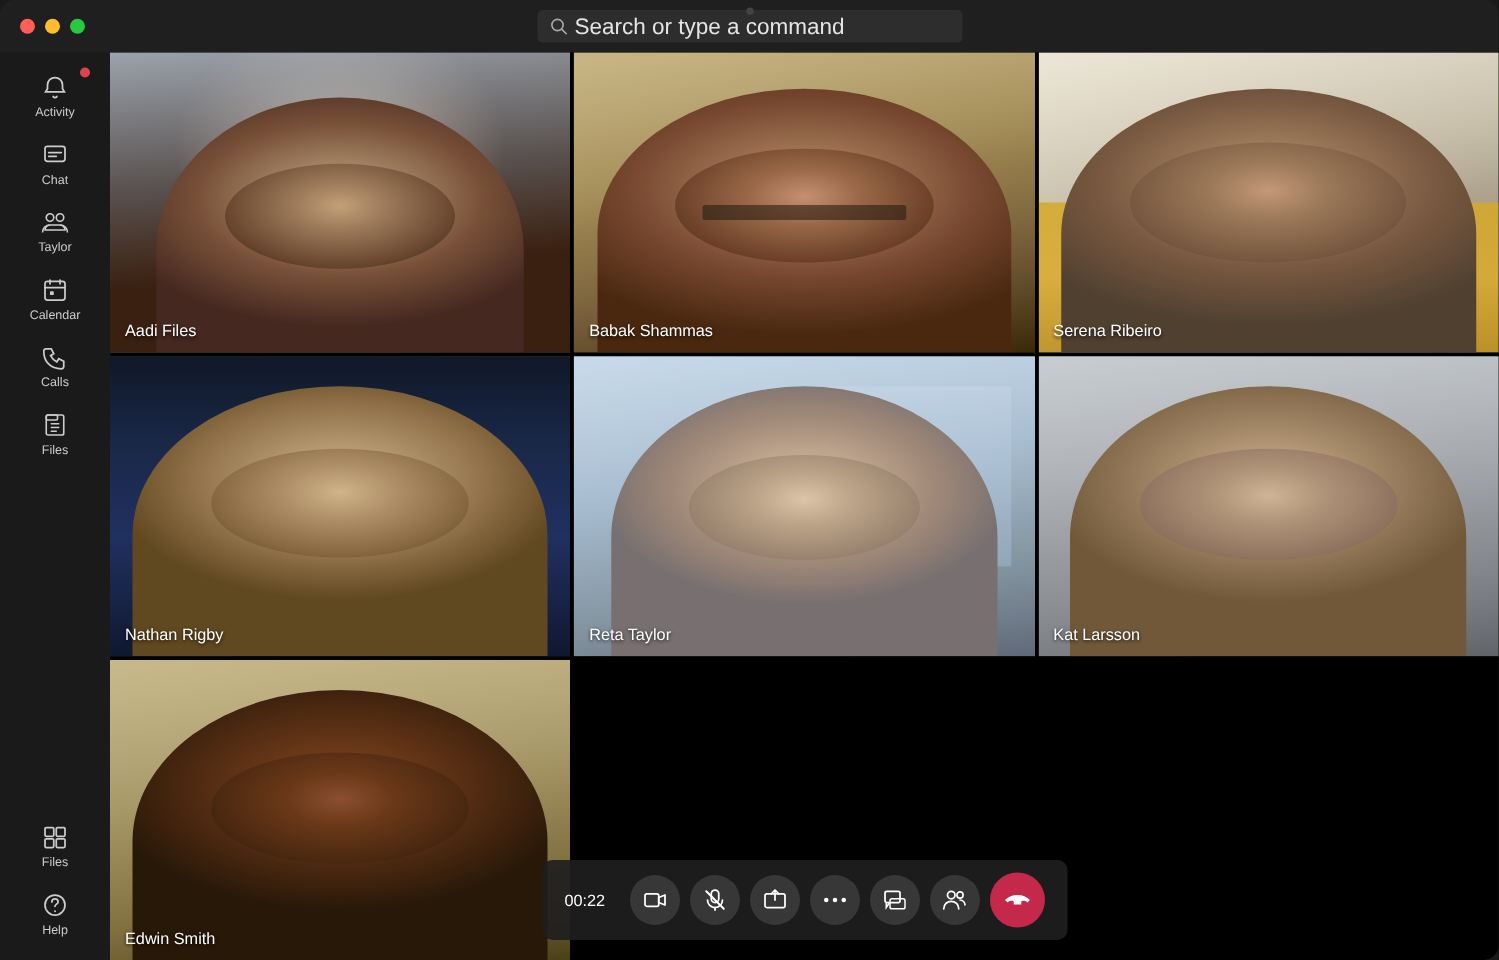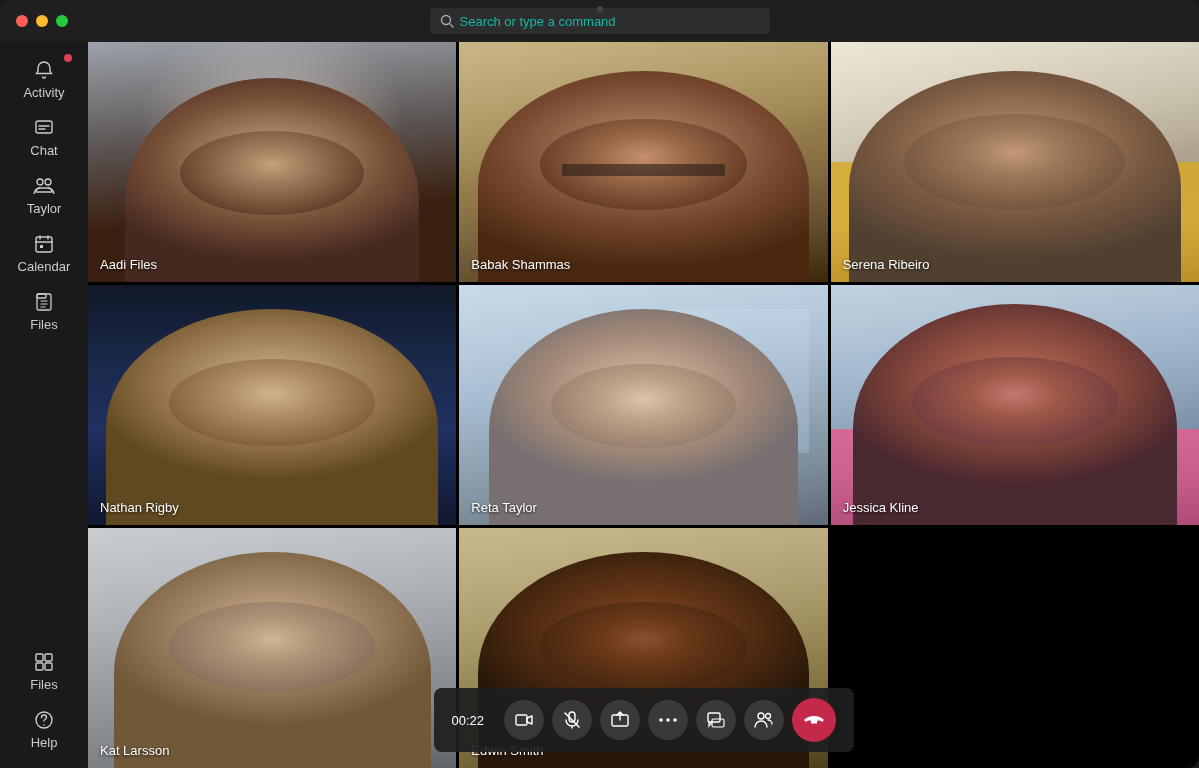--- a/index.html
+++ b/index.html
@@ -49,22 +49,22 @@
       background: #2d2d2d;
       border-radius: 4px;
       width: 340px;
       height: 26px;
       display: flex;
       align-items: center;
       padding: 0 10px;
       gap: 6px;
     }
     .search-bar span {
-      color: #14b8a6;
-      font-size: 13px;
+      color: #e5e5e5;
+      font-size: 18px;
     }
 
     
     .main-layout {
       display: flex;
       width: 100%;
       height: calc(768px - 42px);
     }
 
     
@@ -90,21 +90,21 @@
       gap: 3px;
     }
     .sidebar-item .icon-wrap {
       width: 24px;
       height: 24px;
       display: flex;
       align-items: center;
       justify-content: center;
     }
     .sidebar-item .label {
-      font-size: 13px;
+      font-size: 10px;
       color: #ccc;
     }
     .sidebar-spacer { flex: 1; }
     .sidebar-bottom {
       display: flex;
       flex-direction: column;
       align-items: center;
       padding-bottom: 10px;
       gap: 0;
       width: 100%;
@@ -262,20 +262,28 @@
       <div class="icon-wrap">
         <svg width="20" height="20" viewBox="0 0 20 20" fill="none">
           <rect x="2" y="3" width="16" height="15" rx="2" stroke="#ccc" stroke-width="1.4"></rect>
           <path d="M6 2v3M14 2v3M2 8h16" stroke="#ccc" stroke-width="1.4" stroke-linecap="round"></path>
           <rect x="6" y="11" width="3" height="3" rx="0.5" fill="#ccc"></rect>
         </svg>
       </div>
       <span class="label">Calendar</span>
     </div>
 
+    <div class="sidebar-item">
+      <div class="icon-wrap">
+        <svg width="20" height="20" viewBox="0 0 20 20" fill="none">
+          <path d="M3 3h4l2 4-2.5 1.5a11 11 0 005 5L13 11l4 2v4a2 2 0 01-2 2C6.5 19 1 13.5 1 5a2 2 0 012-2z" stroke="#ccc" stroke-width="1.4" fill="none"></path>
+        </svg>
+      </div>
+      <span class="label">Calls</span>
+    </div>
 
     <div class="sidebar-item">
       <div class="icon-wrap">
         <svg width="20" height="20" viewBox="0 0 20 20" fill="none">
           <rect x="3" y="2" width="9" height="4" rx="1" stroke="#ccc" stroke-width="1.3"></rect>
           <rect x="3" y="2" width="14" height="16" rx="1.5" stroke="#ccc" stroke-width="1.3"></rect>
           <path d="M7 9h6M7 12h6M7 15h4" stroke="#ccc" stroke-width="1.2" stroke-linecap="round"></path>
         </svg>
       </div>
       <span class="label">Files</span>
@@ -369,32 +377,20 @@
       ">
         <div style="position:absolute; top:0; left:0; right:0; bottom:0; background: linear-gradient(175deg, rgba(200,220,235,0.6) 0%, rgba(160,185,205,0.3) 60%, rgba(90,105,120,0) 100%);"></div>
 
         <div style="position:absolute; top:10%; right:5%; width:40%; height:60%; background: linear-gradient(175deg, #c8d8e8 0%, #a0b8d0 100%); opacity: 0.5;"></div>
         <div style="position:absolute; bottom:0; left:8%; width:84%; height:90%; background: radial-gradient(ellipse 62% 50% at 50% 38%, #e0c8b0 0%, #c0a890 25%, #a08878 55%, #787070 85%); border-radius: 50% 50% 0 0 / 56% 56% 0 0;"></div>
         <div style="position:absolute; bottom:32%; left:25%; width:50%; height:35%; background: radial-gradient(ellipse 70% 80% at 50% 42%, #dcc4a8 0%, #bca488 30%, #9a8470 70%, #786868 100%); border-radius: 50%;"></div>
       </div>
       <span class="name-label">Reta Taylor</span>
     </div>
 
-    <div class="video-cell">
-      <div class="participant-photo" style="
-        background: linear-gradient(170deg, #c0d0e0 0%, #90a8c0 40%, #708098 70%, #505870 100%);
-      ">
-        <div style="position:absolute; top:0; left:0; right:0; bottom:0; background: linear-gradient(175deg, rgba(192,210,224,0.7) 0%, rgba(145,170,192,0.4) 60%, rgba(80,95,112,0) 100%);"></div>
-
-        <div style="position:absolute; bottom:0; left:0; right:0; height:40%; background: linear-gradient(0deg, #c04878 0%, #d85888 50%, #e06090 100%); opacity: 0.85;"></div>
-        <div style="position:absolute; bottom:0; left:6%; width:88%; height:92%; background: radial-gradient(ellipse 65% 52% at 50% 36%, #c87870 0%, #a05848 28%, #784038 58%, #4a2830 88%); border-radius: 50% 50% 0 0 / 56% 56% 0 0;"></div>
-        <div style="position:absolute; bottom:33%; left:22%; width:56%; height:37%; background: radial-gradient(ellipse 70% 80% at 50% 42%, #c47870 0%, #9e5848 30%, #784040 70%, #4a2830 100%); border-radius: 50%;"></div>
-      </div>
-      <span class="name-label">Jessica Kline</span>
-    </div>
 
     <div class="video-cell">
       <div class="participant-photo" style="
         background: linear-gradient(170deg, #c8ccd0 0%, #a0a4a8 40%, #808488 70%, #606468 100%);
       ">
         <div style="position:absolute; top:0; left:0; right:0; bottom:0; background: linear-gradient(175deg, rgba(200,205,210,0.7) 0%, rgba(160,162,168,0.4) 60%, rgba(90,95,100,0) 100%);"></div>
         <div style="position:absolute; bottom:0; left:7%; width:86%; height:90%; background: radial-gradient(ellipse 65% 52% at 50% 36%, #d4b898 0%, #b49878 25%, #927858 55%, #705838 85%); border-radius: 50% 50% 0 0 / 56% 56% 0 0;"></div>
         <div style="position:absolute; bottom:32%; left:22%; width:56%; height:37%; background: radial-gradient(ellipse 70% 80% at 50% 42%, #d0b498 0%, #b09478 30%, #907460 70%, #705840 100%); border-radius: 50%;"></div>
       </div>
       <span class="name-label">Kat Larsson</span>

